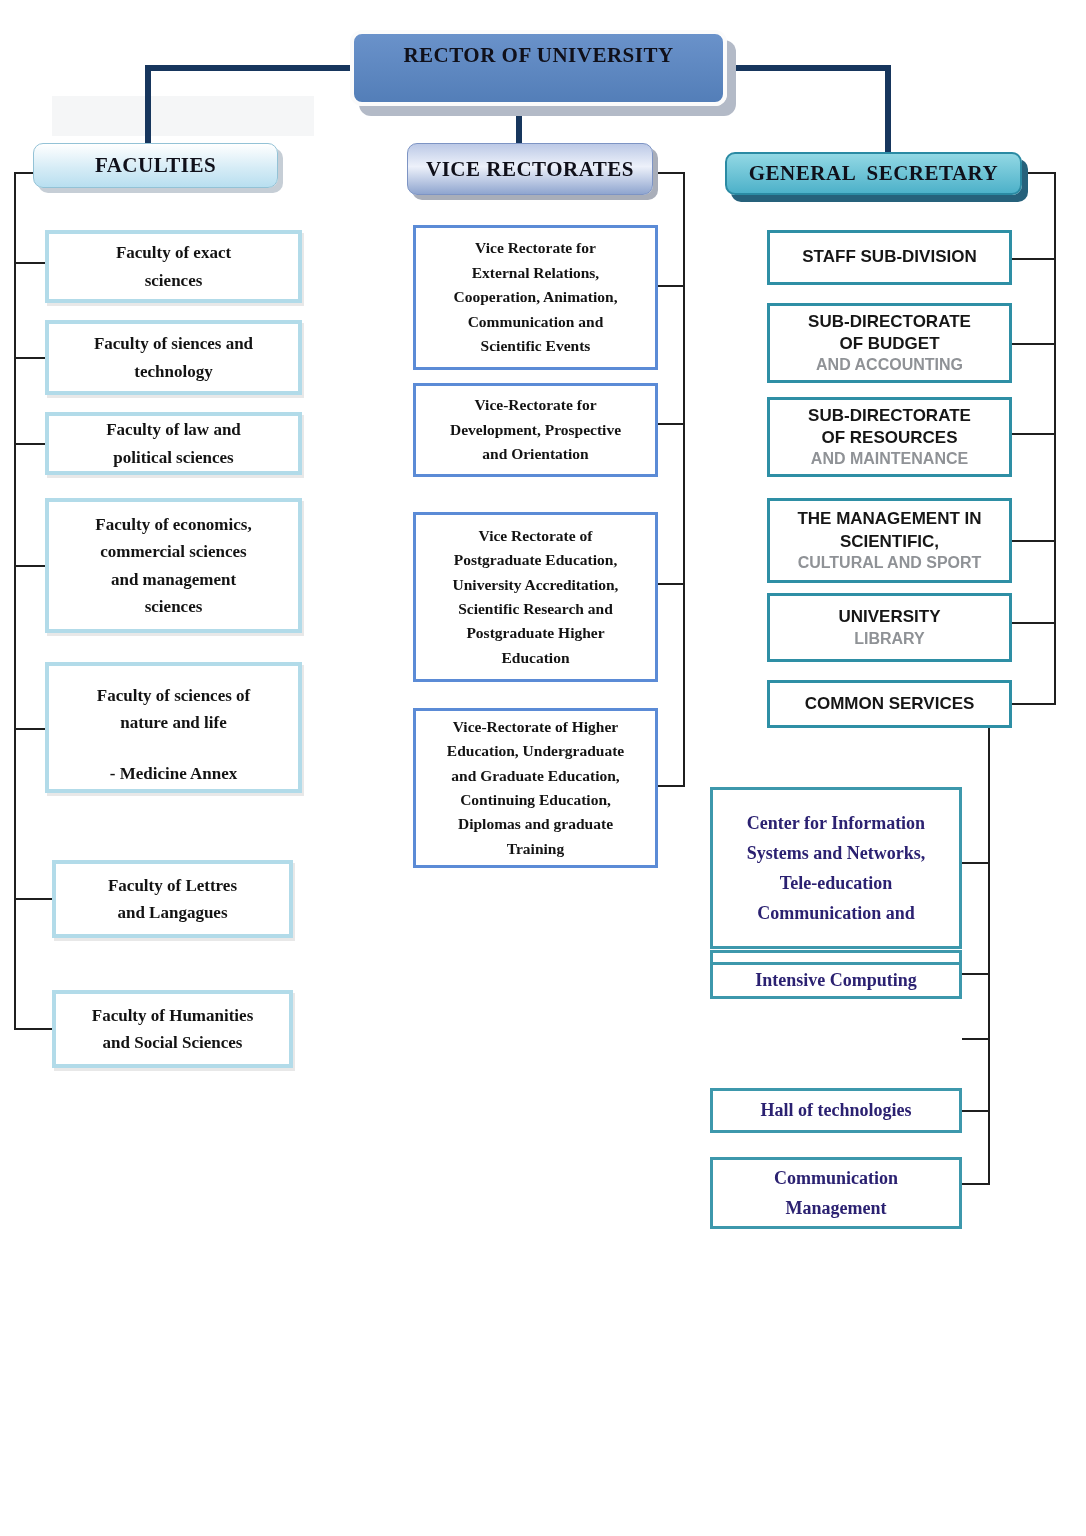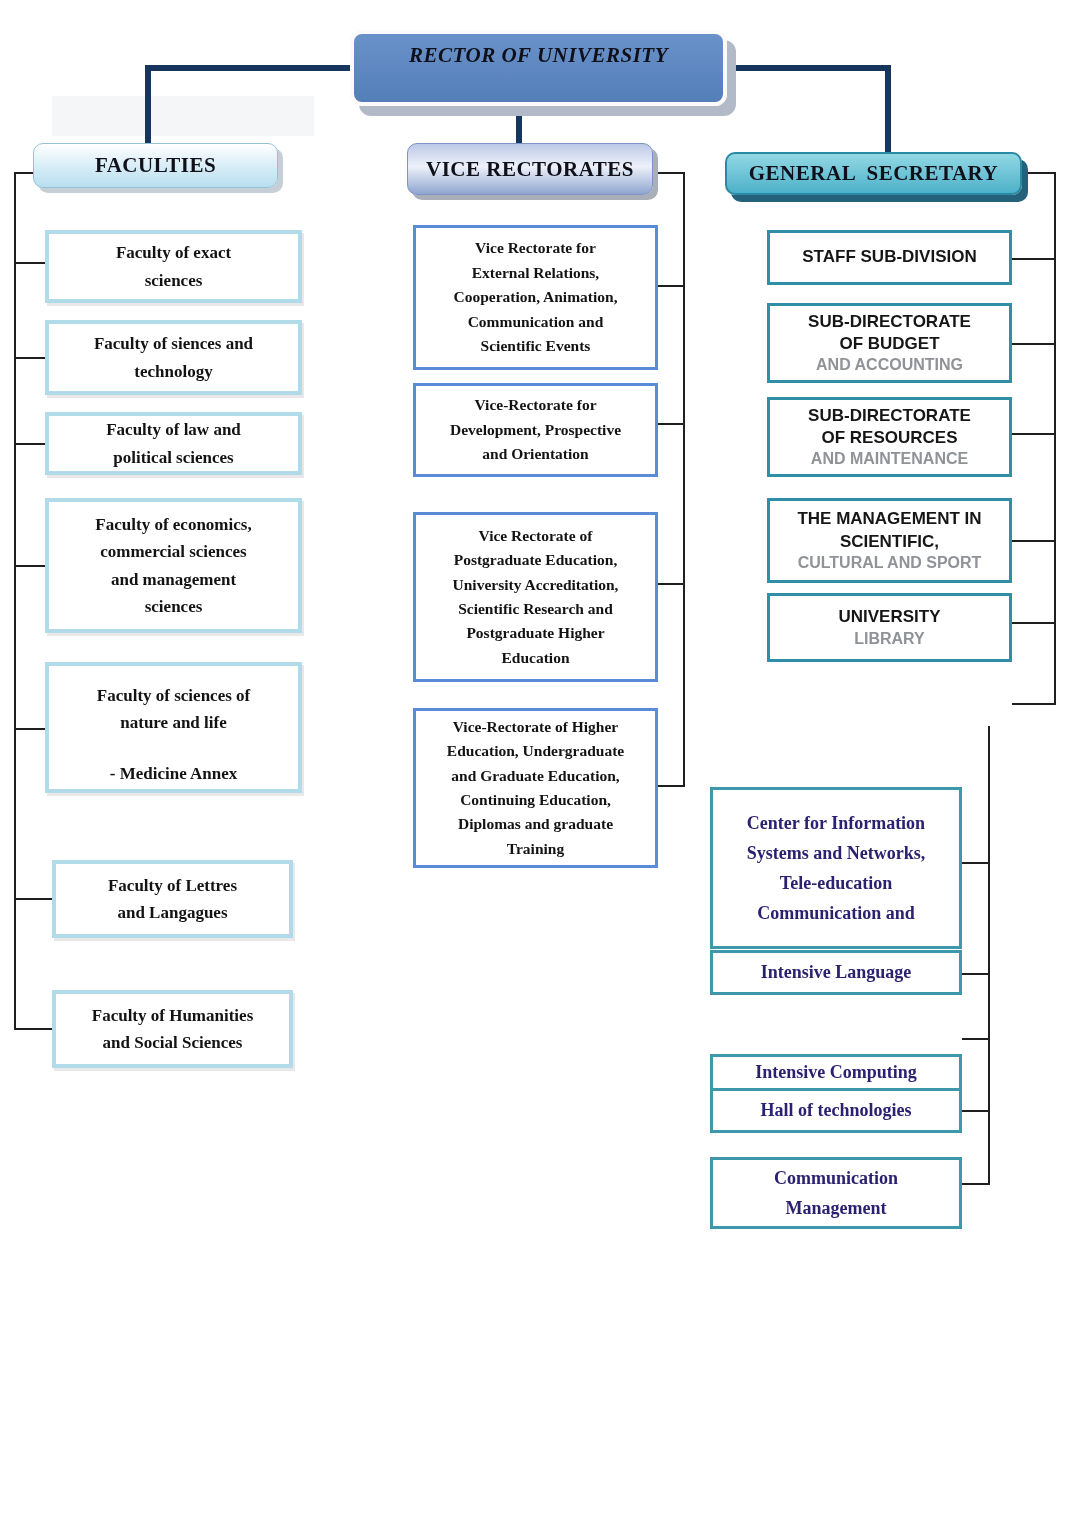--- a/index.html
+++ b/index.html
@@ -12,21 +12,21 @@
   .nline { position:absolute; background:#17365d; }
   
   .faded { position:absolute; left:52px; top:96px; width:262px; height:40px; background:#f5f6f7; }
   
   .rector {
     position:absolute; left:350px; top:30px; width:377px; height:76px;
     background:linear-gradient(180deg,#6a92ca 0%,#537eb8 100%);
     border:4px solid #fbfbfb; border-radius:12px; box-sizing:border-box;
     box-shadow:9px 10px 0 0 #b3bac7;
     display:flex; justify-content:center; align-items:flex-start; padding-top:9px;
-    font-weight:bold; font-size:21px; letter-spacing:0.5px; color:#10101a; text-align:right;font-style:italic;
+    font-weight:bold; font-size:21px; letter-spacing:0.5px; color:#10101a; text-align:right;
   }
   
   .hdr {
     position:absolute; box-sizing:border-box; display:flex; align-items:center; justify-content:center;
     font-weight:bold; font-size:21px; letter-spacing:0.5px; color:#10101a; text-align:center;border-radius:10px;
   }
   .hdr-fac {
     left:33px; top:143px; width:245px; height:45px;
     background:linear-gradient(180deg,#ffffff 0%,#d6ecf6 55%,#b8dff0 100%);
     border:1px solid #93c2d6; box-shadow:5px 5px 0 #c6ced6;
@@ -191,31 +191,34 @@
   </div>
   <div class="box gs" style="left:767px;top:498px;width:245px;height:85px">
     <div class="t">THE MANAGEMENT IN
 SCIENTIFIC,</div>
     <div class="sec">CULTURAL AND SPORT</div>
   </div>
   <div class="box gs" style="left:767px;top:593px;width:245px;height:69px">
     <div class="t">UNIVERSITY</div>
     <div class="sec">LIBRARY</div>
   </div>
+  <div class="box gs" style="left:767px;top:680px;width:245px;height:48px">
+    <div class="t">COMMON SERVICES</div>
+  </div>
 
   <div class="box sv" style="left:710px;top:787px;width:252px;height:162px">
     <div class="t">Center for Information
 Systems and Networks,
 Tele-education
 Communication and</div>
   </div>
   <div class="box sv" style="left:710px;top:950px;width:252px;height:45px">
     <div class="t">Intensive Language</div>
   </div>
-  <div class="box sv" style="left:710px;top:1054px;width:252px;height:37px">
+  <div class="box sv" style="left:710px;top:962px;width:252px;height:37px">
     <div class="t">Intensive Computing</div>
   </div>
   <div class="box sv" style="left:710px;top:1088px;width:252px;height:45px">
     <div class="t">Hall of technologies</div>
   </div>
   <div class="box sv" style="left:710px;top:1157px;width:252px;height:72px">
     <div class="t">Communication
 Management</div>
   </div>
 

